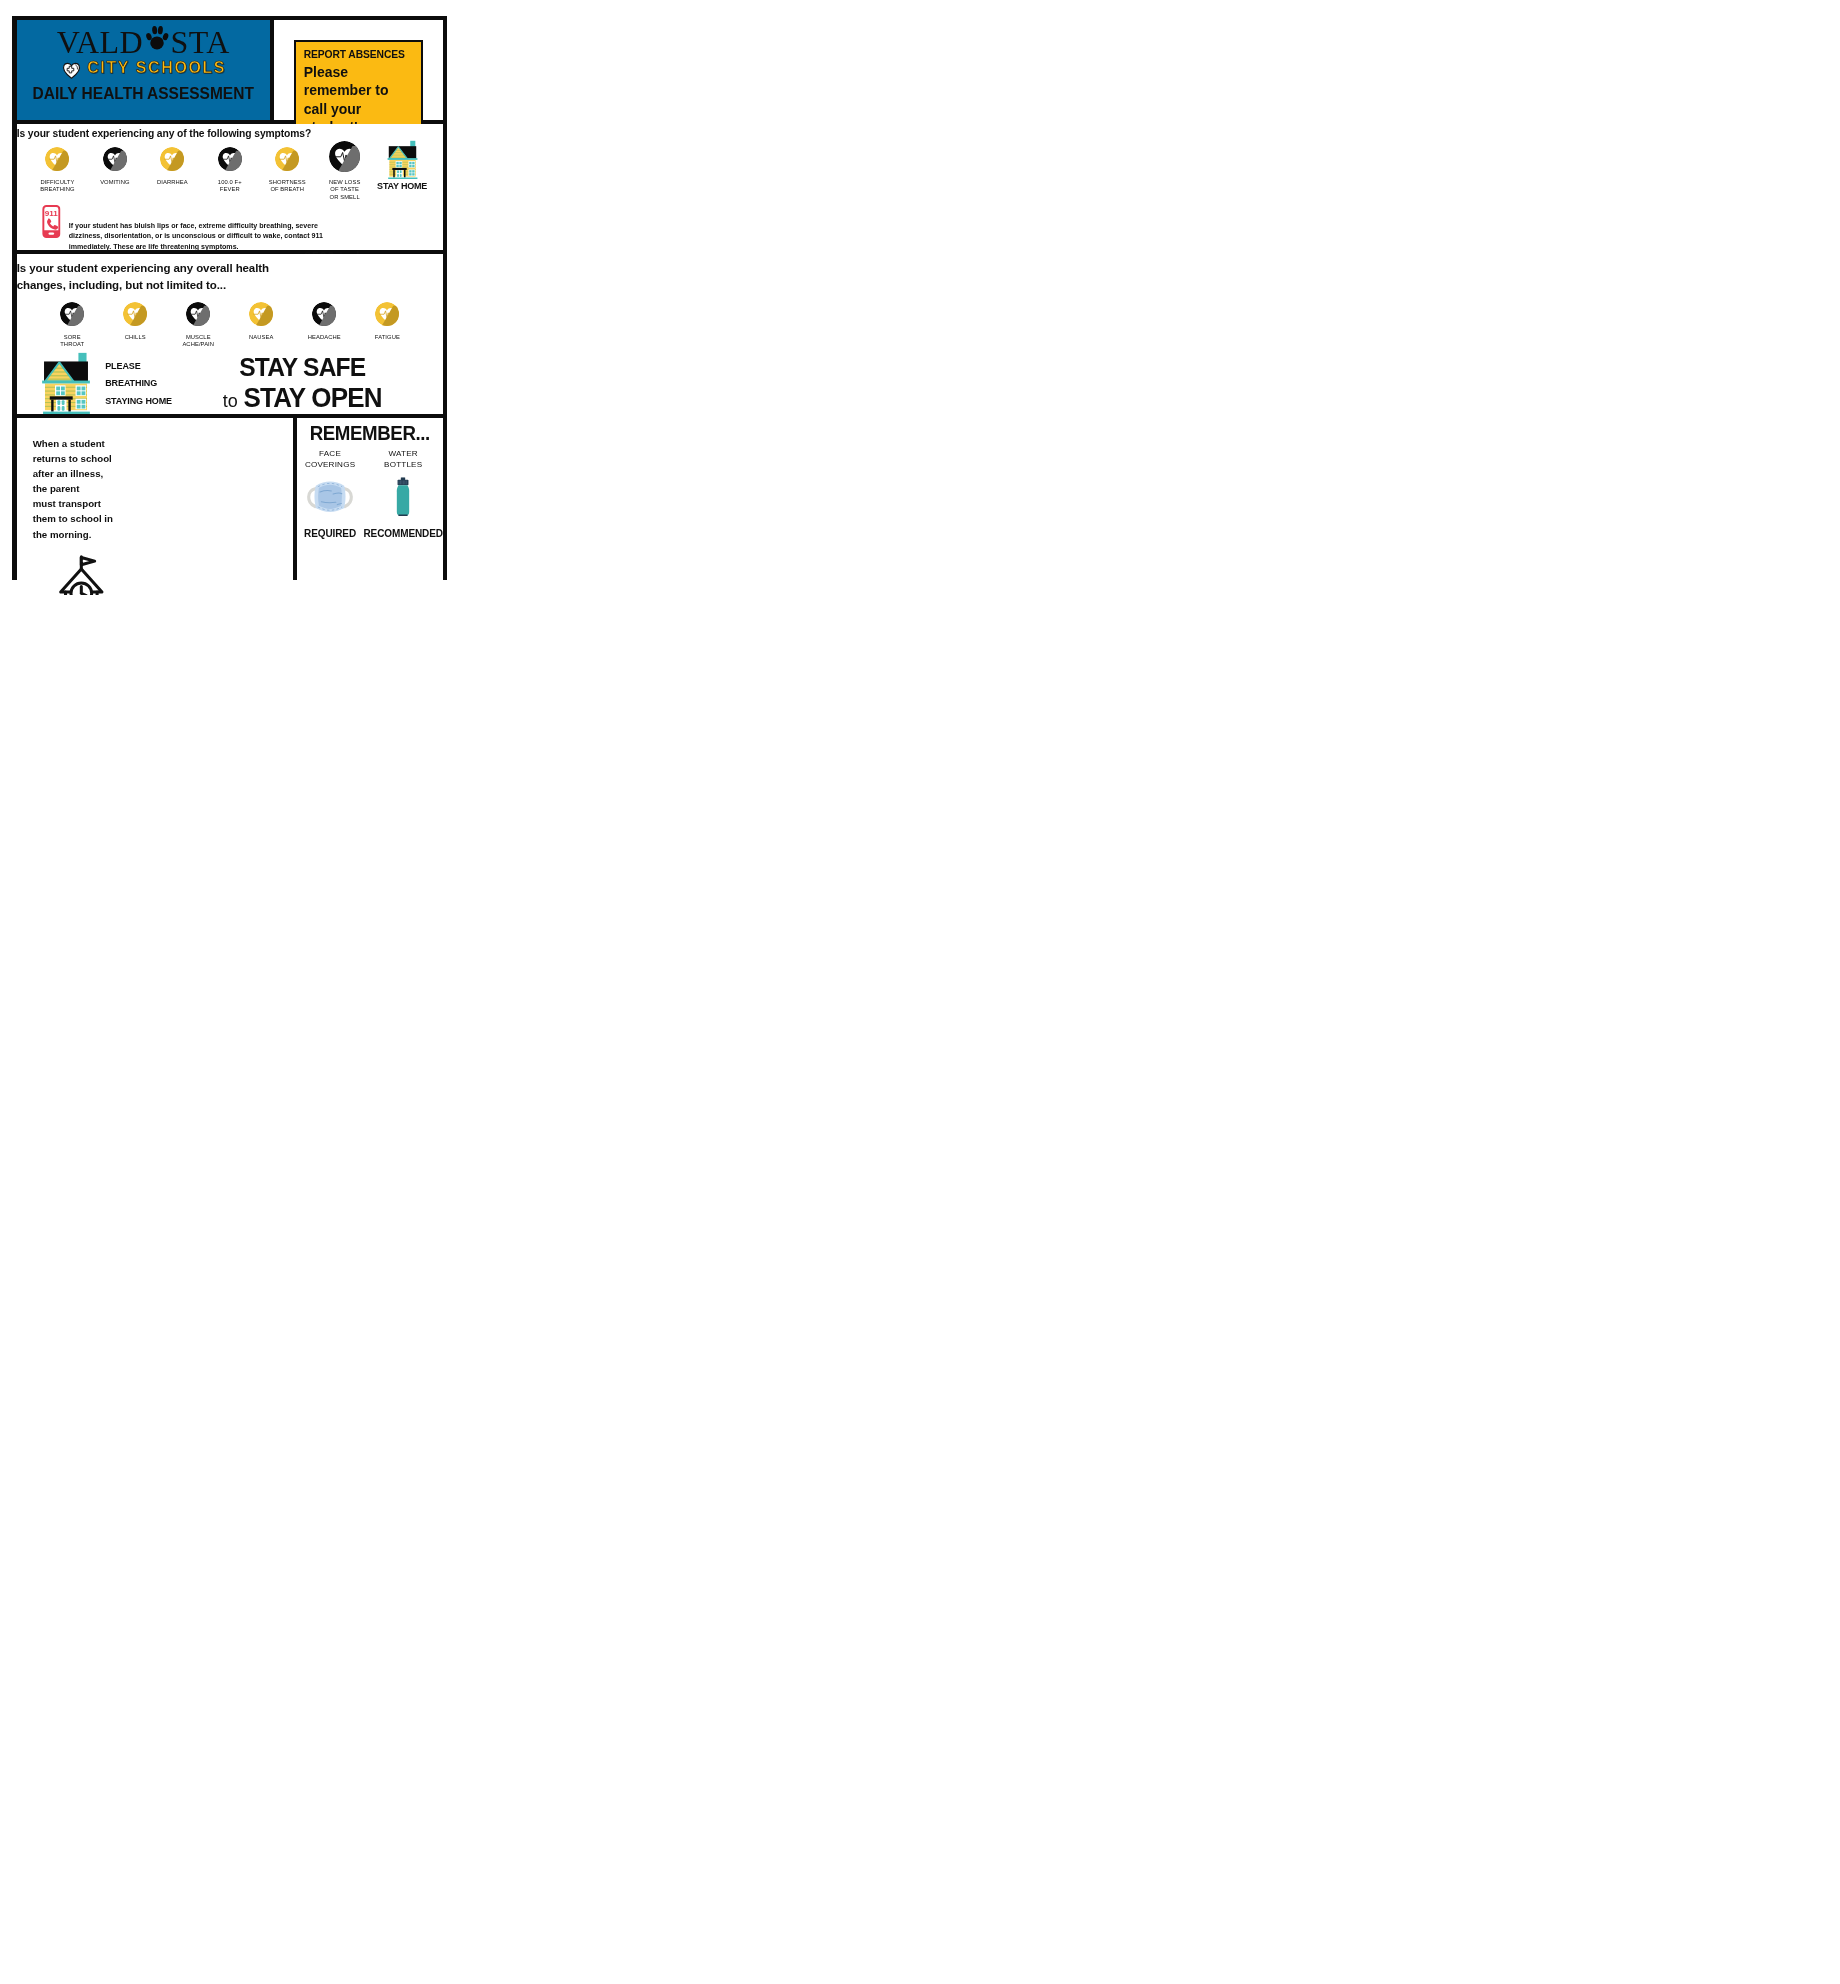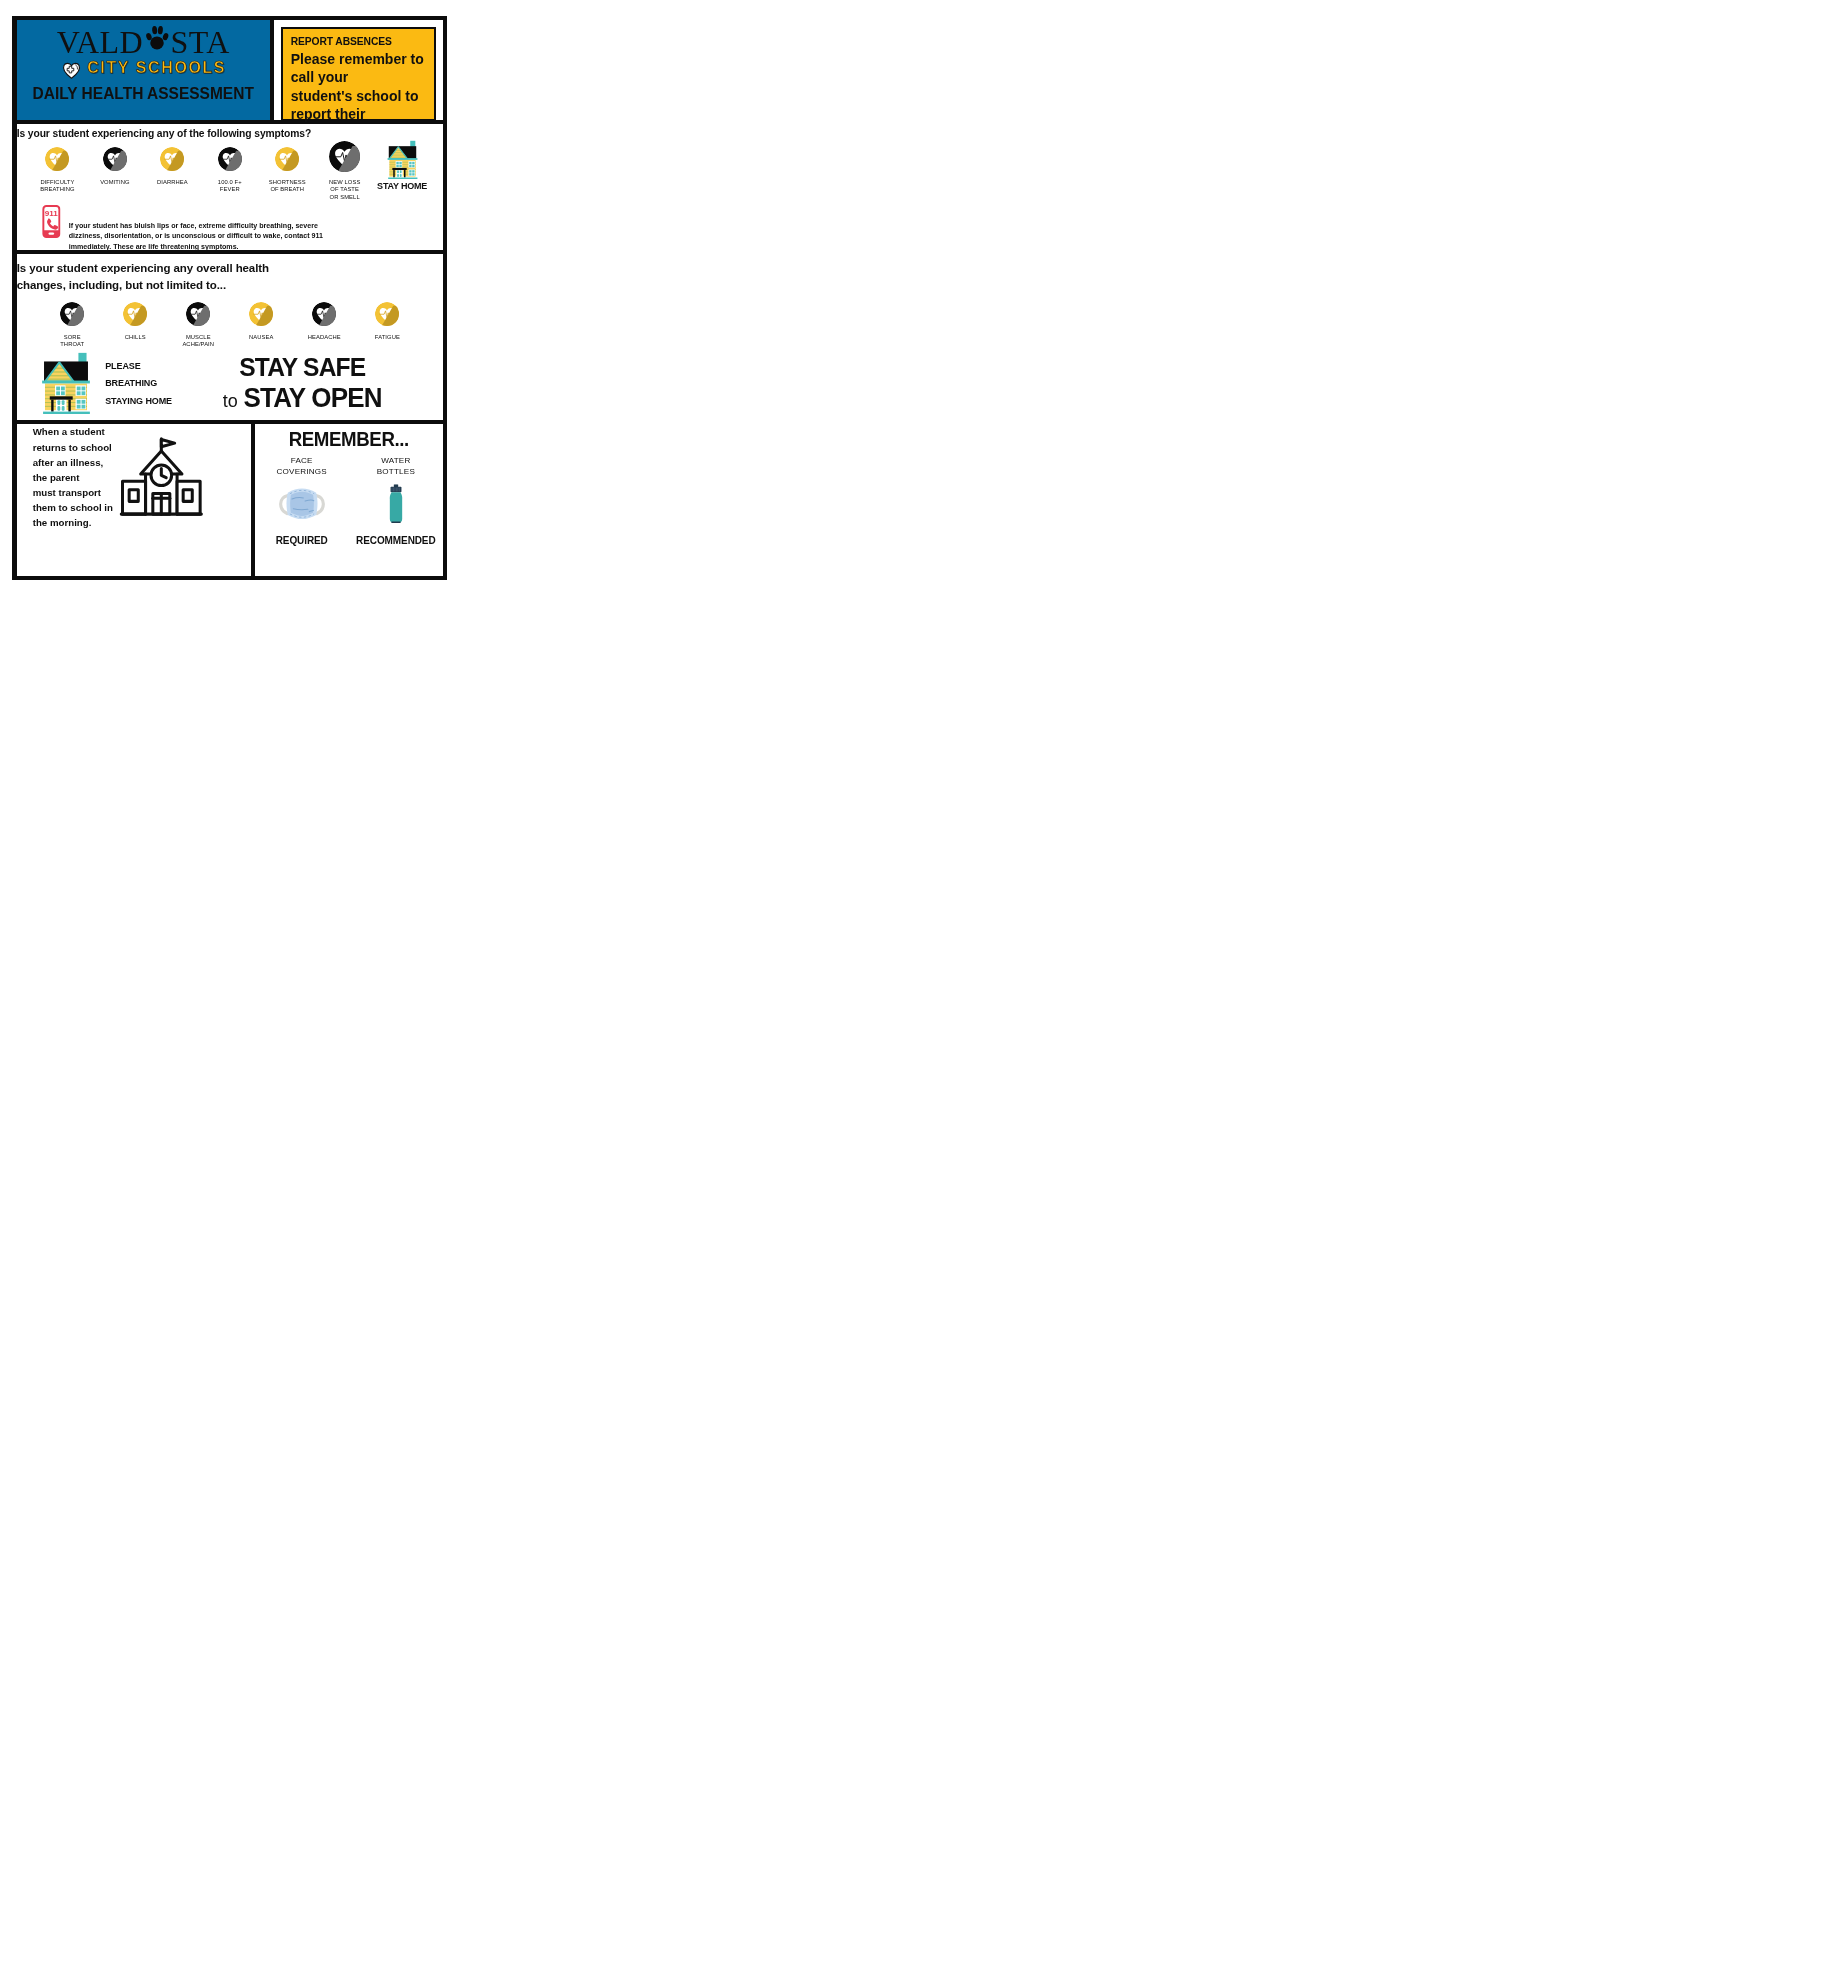--- a/index.html
+++ b/index.html
@@ -14,21 +14,21 @@
   .logo-cell{width:253px;background:#0369a1;display:flex;flex-direction:column;align-items:center;}
   .valdosta{display:flex;align-items:center;justify-content:center;margin-top:5.6px;
             font-family:"Liberation Serif", serif;font-size:32px;line-height:32px;letter-spacing:0.4px;}
   .paw{width:26px;height:26px;margin:-8.7px 0.8px 0 0.8px;}
   .city-row{display:flex;align-items:center;justify-content:center;gap:4px;margin-top:-2.4px;}
   .heartcross{width:23px;height:22px;margin-top:2.4px;}
   .city{font-size:16px;font-weight:bold;letter-spacing:1.6px;color:var(--accent_yellow);
         -webkit-text-stroke:0.6px #1a1a1a;text-shadow:0.8px 0.8px 0 rgba(20,20,20,.45);}
   .dha{font-size:15.5px;font-weight:bold;letter-spacing:0px;margin-top:4px;transform:scaleY(1.12);}
   .report-cell{flex:1;background:#fff;}
-  .report-box{margin:7px;height:calc(100% - 6.4px);box-sizing:border-box;border:2.8px solid #0c0c0c;
+  .report-box{margin:20px;height:calc(100% - 6.4px);box-sizing:border-box;border:2.8px solid #0c0c0c;
               background:var(--accent_yellow);padding:7.1px 8px 4px 8px;}
   .report-h{font-size:10.3px;font-weight:bold;letter-spacing:-0.1px;}
   .report-b{font-size:14px;font-weight:bold;line-height:1.32;margin-top:2.4px;white-space:pre-line;}
   
   .sec-h{font-size:10.3px;font-weight:bold;letter-spacing:-0.1px;}
   .iconrow{display:flex;justify-content:space-between;}
   .sym{display:flex;flex-direction:column;align-items:center;flex:1;}
   .iconbox{height:32px;display:flex;align-items:center;justify-content:center;}
   .hc{width:24px;height:24px;}
   .hc.big{width:31px;height:31px;margin-top:-4.8px;}
@@ -52,21 +52,21 @@
   .house-lg{width:60px;height:64px;flex:0 0 auto;}
   .consider{margin-left:9.5px;margin-top:8px;font-size:9px;font-weight:bold;
             line-height:17.5px;letter-spacing:-0.1px;white-space:nowrap;}
   .staysafe{flex:1;text-align:center;margin-top:3.2px;padding-right:10.3px;}
   .ss1{font-size:24.6px;font-weight:bold;letter-spacing:-0.8px;transform:scaleY(1.08);}
   .ss2{display:flex;align-items:baseline;justify-content:center;gap:5.6px;margin-top:1.6px;}
   .ssto{font-size:18px;font-weight:400;}
   .ssopen{font-size:26px;font-weight:bold;letter-spacing:-0.8px;transform:scaleY(1.05);}
   
   .row-bottom{flex:1;display:flex;gap:4px;background:transparent;}
-  .return-cell{width:234px;background:#fff;display:flex;box-sizing:border-box;padding:0 0 0 16px;}
+  .return-cell{width:276px;background:#fff;display:flex;box-sizing:border-box;padding:18px 0 0 16px;flex-direction:column;}
   .rettext{font-size:9.7px;font-weight:bold;line-height:1.56;white-space:pre-line;}
   .school{width:91px;height:83px;margin-left:1.6px;margin-top:11px;}
   .remember-cell{flex:1;background:#fff;text-align:center;box-sizing:border-box;padding-top:4.8px;}
   .rem-h{font-size:18.7px;font-weight:bold;letter-spacing:-0.4px;transform:scaleY(1.08);}
   .remcols{display:flex;margin-top:4.8px;}
   .remcol{flex:1;display:flex;flex-direction:column;align-items:center;}
   .remlabel{font-size:8.1px;line-height:1.3;white-space:pre-line;letter-spacing:0.2px;}
   .remicon{height:51px;display:flex;align-items:center;justify-content:center;margin-top:1.6px;}
   .mask{width:52px;height:37px;}
   .bottle{width:16px;height:43px;}

